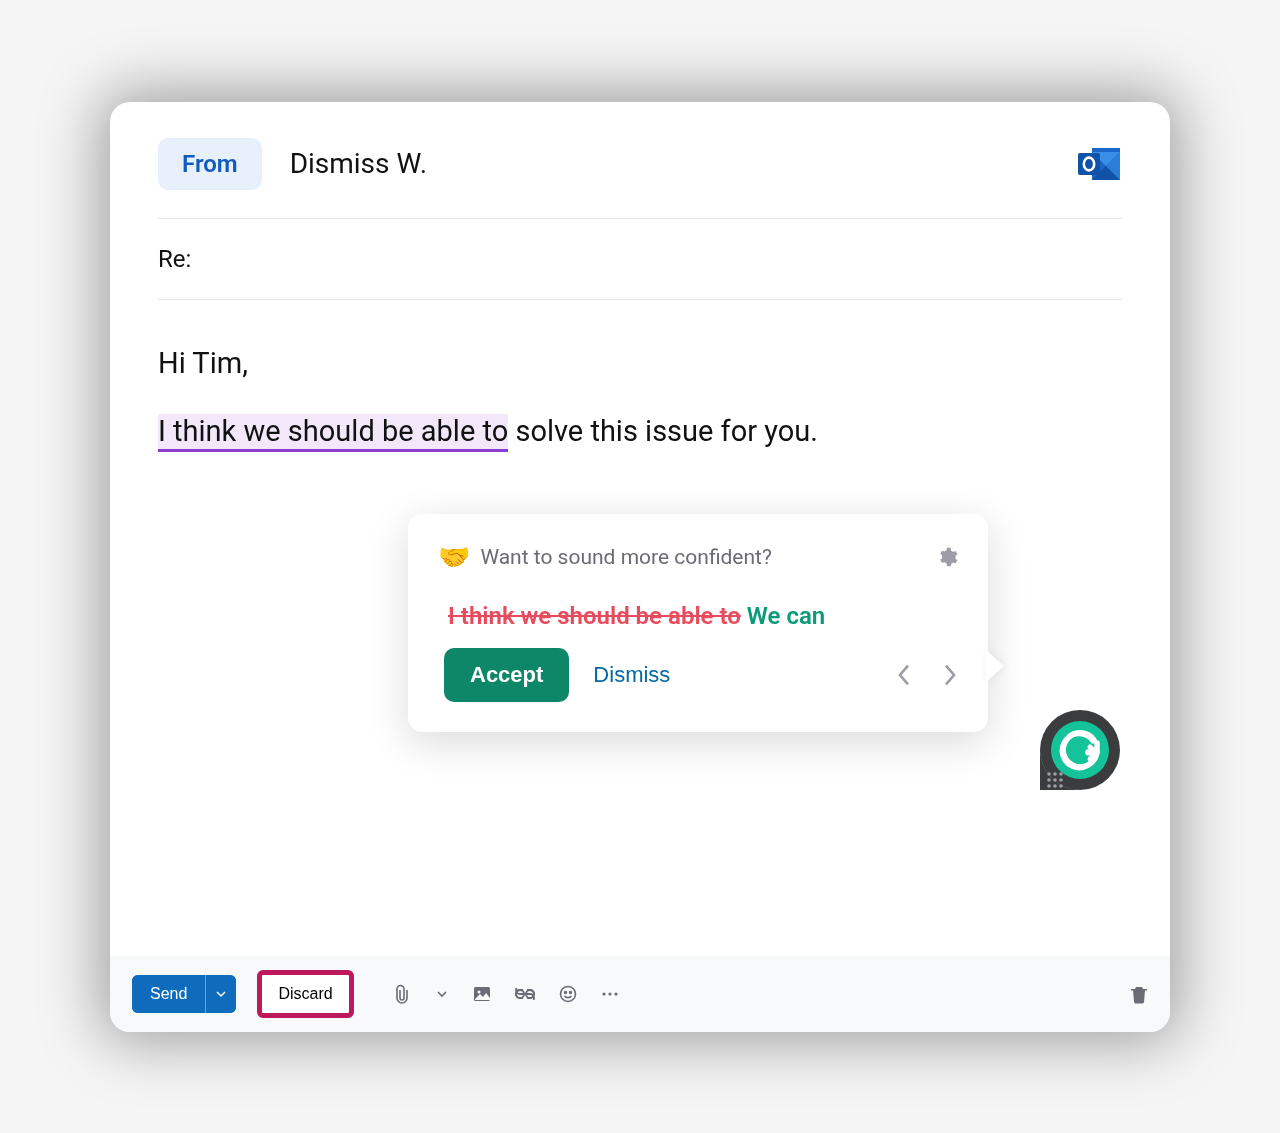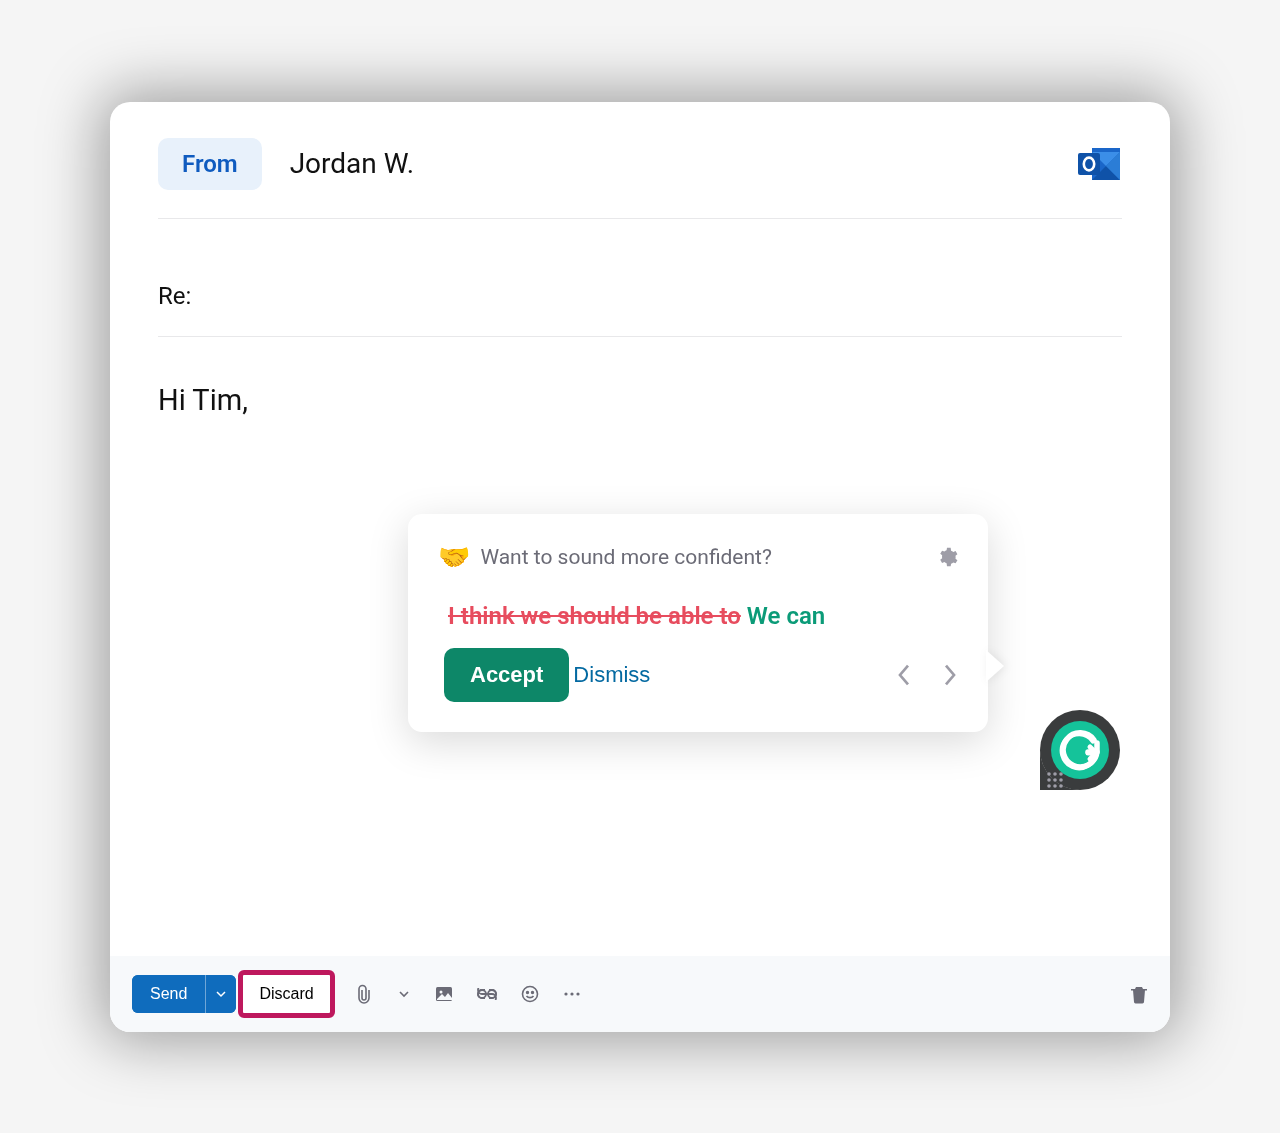--- a/index.html
+++ b/index.html
@@ -49,21 +49,20 @@
     }
     .outlook-logo {
       width: 44px;
       height: 40px;
     }
     .subject-row {
       padding: 26px 0;
       border-bottom: 1px solid #e8e8ea;
       font-size: 24px;
       color: #111;
-      margin-top: 37px;
     }
     .body-area {
       padding: 40px 0 0 0;
       font-size: 29px;
       line-height: 1.6;
       color: #111;
     }
     .greeting { margin-bottom: 22px; }
     .sentence { }
     .highlighted {
@@ -107,21 +106,21 @@
     .gear-icon { color: #9e9da7; cursor: pointer; }
     .suggestion {
       font-size: 24px;
       line-height: 1.5;
       margin-bottom: 14px;
       padding-left: 10px;
     }
     .strike { color: #e74c5e; text-decoration: line-through; font-weight: 600; }
     .replacement { color: #0b9b78; font-weight: 600; }
     .suggestion-rest { color: #111; }
-    .popup-actions { display: flex; align-items: center; gap: 4px; padding-left: 6px;}
+    .popup-actions { display: flex; align-items: center; gap: 24px; padding-left: 6px;}
     .accept-btn {
       background: #0d8768;
       color: #fff;
       border: none;
       font-size: 22px;
       font-weight: 600;
       padding: 14px 26px;
       border-radius: 10px;
       cursor: pointer;
     }
@@ -145,21 +144,21 @@
       cursor: pointer;
     }
 
     
     .footer {
       background: #f7f9fb;
       border-radius: 0 0 20px 20px;
       padding: 14px 22px;
       display: flex;
       align-items: center;
-      gap: 2px;
+      gap: 21px;
     }
     .send-btn-group {
       display: flex;
       background: #0f6cbd;
       border-radius: 6px;
       overflow: hidden;
     }
     .send-btn {
       background: #0f6cbd;
       color: #fff;
@@ -194,39 +193,42 @@
   </style>
 </head>
 <body>
 
 <div class="window">
 
   <div class="content">
 
     <div class="from-row">
       <span class="from-label">From</span>
-      <span class="from-value">Jordan W.</span>
+      <span class="from-value">Dismiss W.</span>
       <span class="outlook-logo">
         <svg viewBox="0 0 44 40" width="44" height="40">
           <rect x="14" y="4" width="28" height="32" fill="#1a66c9"></rect>
           <polygon points="14,8 42,8 28,22 14,8" fill="#3b8ee8"></polygon>
           <polygon points="14,36 42,36 28,22 14,36" fill="#0f52a8"></polygon>
           <polygon points="42,8 42,36 28,22" fill="#2b7dd6"></polygon>
           <rect x="0" y="9" width="22" height="22" rx="2" fill="#0f52a8"></rect>
           <ellipse cx="11" cy="20" rx="5.2" ry="6.4" fill="none" stroke="#fff" stroke-width="2.6"></ellipse>
         </svg>
       </span>
     </div>
 
     <div class="subject-row">
       <span>Re:</span>
     </div>
 
     <div class="body-area">
       <div class="greeting">Hi Tim,</div>
+      <div class="sentence">
+        <span class="highlighted">I think we should be able to</span><span class="plain"> solve this issue for you.</span>
+      </div>
     </div>
 
   </div>
 
   <div class="popup">
     <div class="popup-header">
       <span class="popup-emoji">🤝</span>
       <span class="popup-title">Want to sound more confident?</span>
       <span class="gear-icon">
         <svg width="22" height="22" viewBox="0 0 24 24" fill="currentColor">

